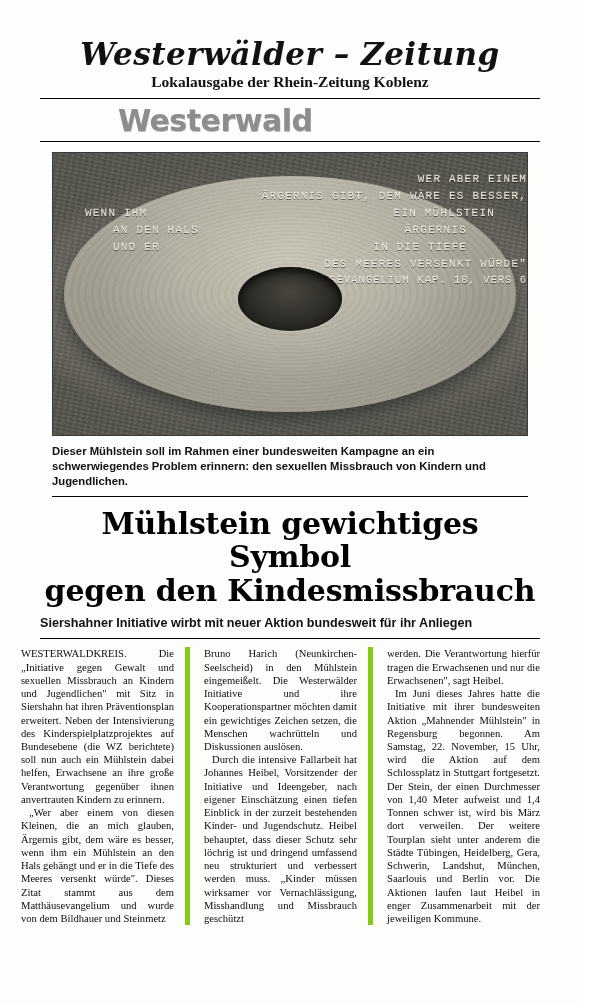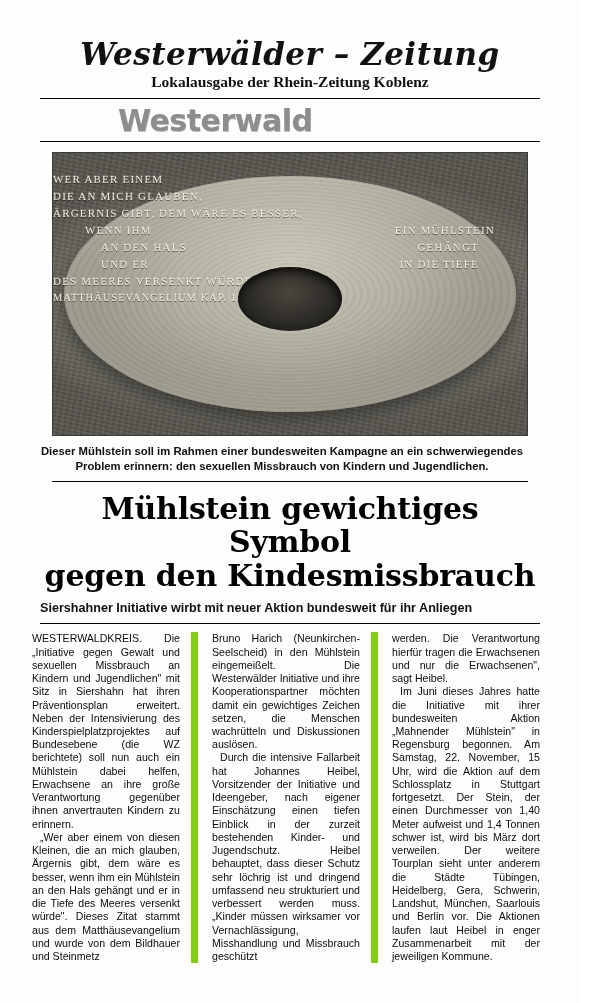--- a/index.html
+++ b/index.html
@@ -134,60 +134,60 @@
     box-shadow: inset 0 4px 10px rgba(0,0,0,0.8), 0 1px 2px rgba(255,255,255,0.25);
     z-index: 3;
   }
   .stone-text {
     position: absolute;
     left: 0;
     right: 0;
     top: 0;
     bottom: 0;
     z-index: 2;
-    font-family: Liberation Serif, serif;
+    font-family: Liberation Mono, monospace;
     font-size: 11px;
     letter-spacing: 1.2px;
     color: #efeade;
     text-shadow: 0 1px 0 rgba(0,0,0,0.55), 0 -1px 0 rgba(255,255,255,0.25);
-    text-align: left;
+    text-align: right;
     padding-top: 18px;
     box-sizing: border-box;
   }
   .stone-line {
     display: block;
     line-height: 1.55;
     white-space: nowrap;
   }
   .stone-line.l1 { transform: translateY(0px) scaleY(0.95); }
   .stone-line.l2 { transform: translateY(0px); }
   .stone-line.l3 { transform: translateY(0px); }
   .stone-line.split {
     display: flex;
     justify-content: space-between;
     padding: 0 32px;
     white-space: nowrap;
   }
-  .stone-line.split.deep { padding: 0 48px; }
+  .stone-line.split.deep { padding: 0 60px; }
   .stone-ref {
     margin-top: 6px;
     font-size: 10.5px;
     letter-spacing: 1px;
     line-height: 1.45;
   }
 
   
   .caption {
-    margin: 8px 52px 0 36px;
+    margin: 8px 52px 0 52px;
     font-family: "Liberation Sans", sans-serif;
     font-weight: bold;
     font-size: 11.3px;
     line-height: 1.33;
     color: #111;
-    text-align: center;
+    text-align: left;
   }
   .caption-rule {
     border-bottom: 1.2px solid #000;
     margin: 7px 52px 0 52px;
   }
 
   
   .headline {
     margin: 10px 40px 0 40px;
     text-align: center;
@@ -208,33 +208,33 @@
   }
   .subhead-rule {
     border-bottom: 1.2px solid #000;
     margin: 8px 40px 0 40px;
   }
 
   
   .columns {
     display: flex;
     gap: 11px;
-    margin: 8px 40px 0 32px;
-    font-family: Liberation Sans, sans-serif;
+    margin: 8px 40px 0 21px;
+    font-family: Liberation Serif, serif;
     font-size: 10.6px;
     line-height: 1.25;
     text-align: justify;
     color: #0b0b0b;
   }
   .col {
     flex: 1 1 0;
     position: relative;
   }
   .col + .col {
-    border-left: 7px solid #84cc16;
+    border-left: 5px solid #84cc16;
     padding-left: 14px;
     margin-left: 0;
   }
   .col p {
     margin: 0 0 0.0em 0;
     text-indent: 0;
     hyphens: auto;
   }
   .col p + p { text-indent: 8px; }
 </style>
@@ -253,29 +253,28 @@
     <div class="region-name">Westerwald</div>
   </div>
   <div class="region-rule"></div>
 
   <div class="photo-wrap">
     <div class="photo-bg"></div>
     <div class="photo-grain"></div>
     <div class="millstone"></div>
     <div class="stone-text">
       <span class="stone-line l1">WER ABER EINEM</span>
-      <span class="stone-line l3">DIE AN MICH GLAUBEN,</span>
       <span class="stone-line">ÄRGERNIS GIBT, DEM WÄRE ES BESSER,</span>
       <span class="stone-line split">
         <span>WENN IHM</span>
         <span>EIN MÜHLSTEIN</span>
       </span>
       <span class="stone-line split deep">
         <span>AN DEN HALS</span>
-        <span>GEHÄNGT</span>
+        <span>ÄRGERNIS</span>
       </span>
       <span class="stone-line split deep">
         <span>UND ER</span>
         <span>IN DIE TIEFE</span>
       </span>
       <span class="stone-line">DES MEERES VERSENKT WÜRDE"</span>
       <span class="stone-ref">MATTHÄUSEVANGELIUM</span>
       <span class="stone-ref" style="margin-top:0">KAP. 18, VERS 6</span>
     </div>
     <div class="millstone-hole"></div>

